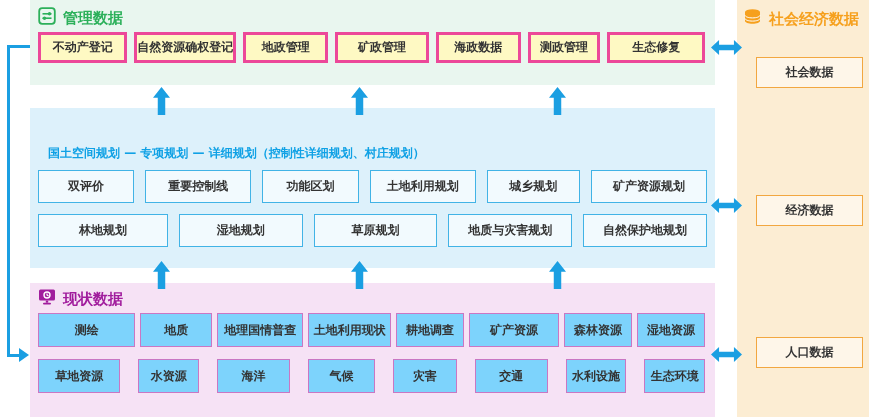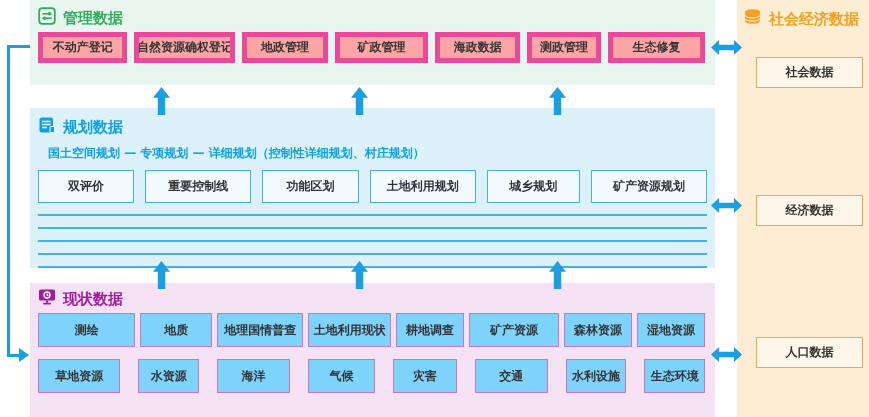--- a/index.html
+++ b/index.html
@@ -15,30 +15,30 @@
   .hdr-management{left:8px;top:7px;color:#2cb05a;}
   .hdr-planning{left:8px;top:8px;color:#0fa1e5;}
   .hdr-current{left:8px;top:5px;color:#a11d9d;}
   .hdr-socio{left:6px;top:8px;color:#f6a01d;}
 
   .subtitle{position:absolute;left:18px;top:37px;font-size:12px;font-weight:bold;color:#0fa1e5;white-space:nowrap;}
 
   .boxrow{position:absolute;display:flex;}
   .box{display:flex;align-items:center;justify-content:center;font-size:12px;font-weight:bold;
        color:#333;box-sizing:border-box;white-space:nowrap;overflow:hidden;}
-  .g-box{background:#fca5a5;border:5px solid #ec4899;}
+  .g-box{background:#fef9c3;border:3px solid #ec4899;}
   .b-box{background:#f2fafe;border:1px solid #41b3e6;}
   .p-box{background:#7dd3fc;border:1px solid #c977c3;}
   .o-box{position:absolute;left:19px;width:107px;height:31px;background:rgba(255,255,255,0.5);
          border:1px solid #f2a740;display:flex;align-items:center;justify-content:center;
          font-size:12px;font-weight:bold;color:#333;box-sizing:border-box;}
 
   .row-management{left:8px;right:10px;top:32px;height:31px;gap:7px;}
   .row-planning1{left:8px;right:8px;top:62px;height:33px;gap:11px;}
-  .row-planning2{left:8px;right:8px;top:106px;height:33px;gap:11px;flex-direction:column;}
+  .row-planning2{left:8px;right:8px;top:106px;height:33px;gap:11px;}
   .row-current1{left:8px;right:10px;top:30px;height:34px;gap:5px;}
   .row-current2{left:8px;right:10px;top:76px;height:34px;gap:18px;}
 
   .arrow-up{position:absolute;width:17px;height:28px;background:#1b9fe2;z-index:5;
     clip-path:polygon(50% 0,100% 38%,72% 38%,72% 100%,28% 100%,28% 38%,0 38%);}
   .arrow-double{position:absolute;left:711px;width:31px;height:15px;background:#1b9fe2;z-index:5;
     clip-path:polygon(0 50%,26% 0,26% 32%,74% 32%,74% 0,100% 50%,74% 100%,74% 68%,26% 68%,26% 100%);}
 
   .bracket{position:absolute;background:#1b9fe2;}
   .bracket-arrowhead{position:absolute;left:19px;top:348px;width:0;height:0;
@@ -72,32 +72,20 @@
       <div class="box g-box" style="flex:1.15">自然资源确权登记</div>
       <div class="box g-box" style="flex:0.95">地政管理</div>
       <div class="box g-box" style="flex:1.05">矿政管理</div>
       <div class="box g-box" style="flex:0.95">海政数据</div>
       <div class="box g-box" style="flex:0.8">测政管理</div>
       <div class="box g-box" style="flex:1.1">生态修复</div>
     </div>
   </div>
 
   <div class="panel panel-planning">
-    <div class="hdr hdr-planning">
-      <span>
-        <svg width="18" height="18" viewBox="0 0 18 18">
-          <rect x="1.5" y="1.5" width="13.5" height="15" rx="2" fill="#0fa1e5"></rect>
-          <line x1="4" y1="5.5" x2="12.5" y2="5.5" stroke="#fff" stroke-width="1.5"></line>
-          <line x1="4" y1="8.5" x2="12.5" y2="8.5" stroke="#fff" stroke-width="1.5"></line>
-          <line x1="4" y1="11.5" x2="9" y2="11.5" stroke="#fff" stroke-width="1.5"></line>
-          <rect x="12" y="10.5" width="4.5" height="6" rx="1" fill="#0fa1e5" stroke="#fff" stroke-width="1"></rect>
-        </svg>
-      </span>
-      <span>规划数据</span>
-    </div>
     <div class="subtitle">国土空间规划 — 专项规划 — 详细规划（控制性详细规划、村庄规划）</div>
     <div class="boxrow row-planning1">
       <div class="box b-box" style="flex:0.95">双评价</div>
       <div class="box b-box" style="flex:1.05">重要控制线</div>
       <div class="box b-box" style="flex:0.95">功能区划</div>
       <div class="box b-box" style="flex:1.05">土地利用规划</div>
       <div class="box b-box" style="flex:0.92">城乡规划</div>
       <div class="box b-box" style="flex:1.15">矿产资源规划</div>
     </div>
     <div class="boxrow row-planning2">

